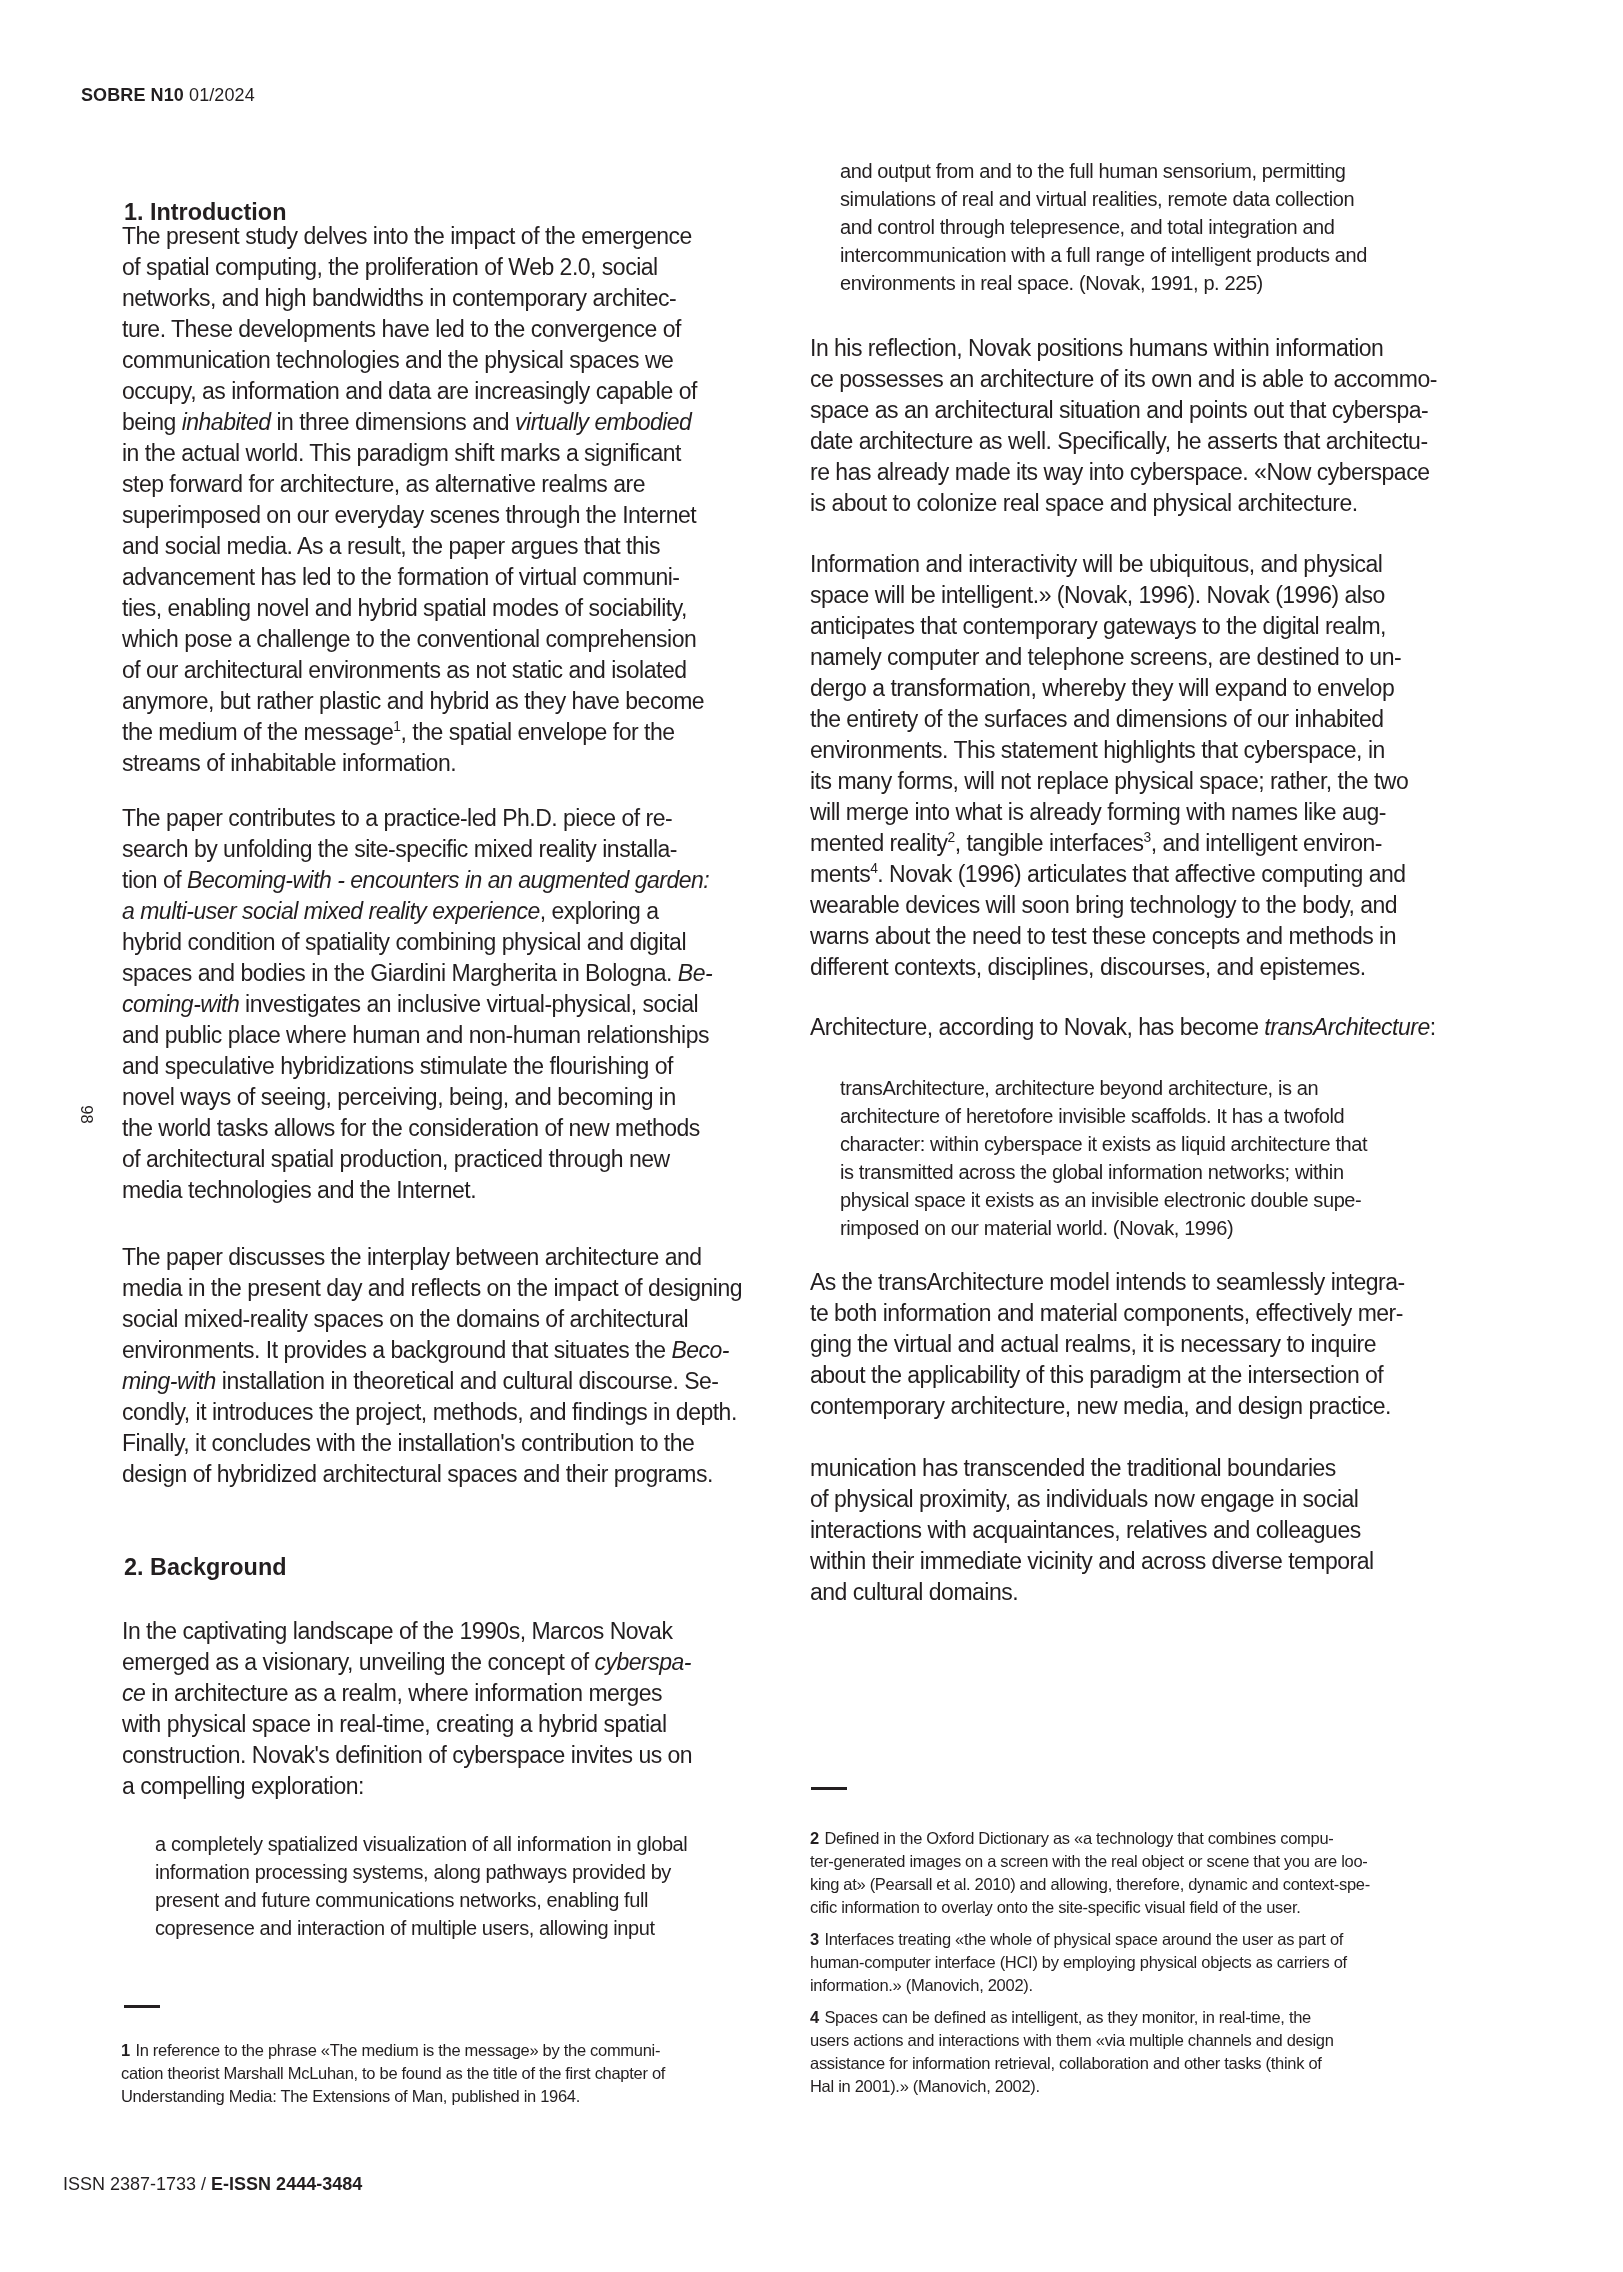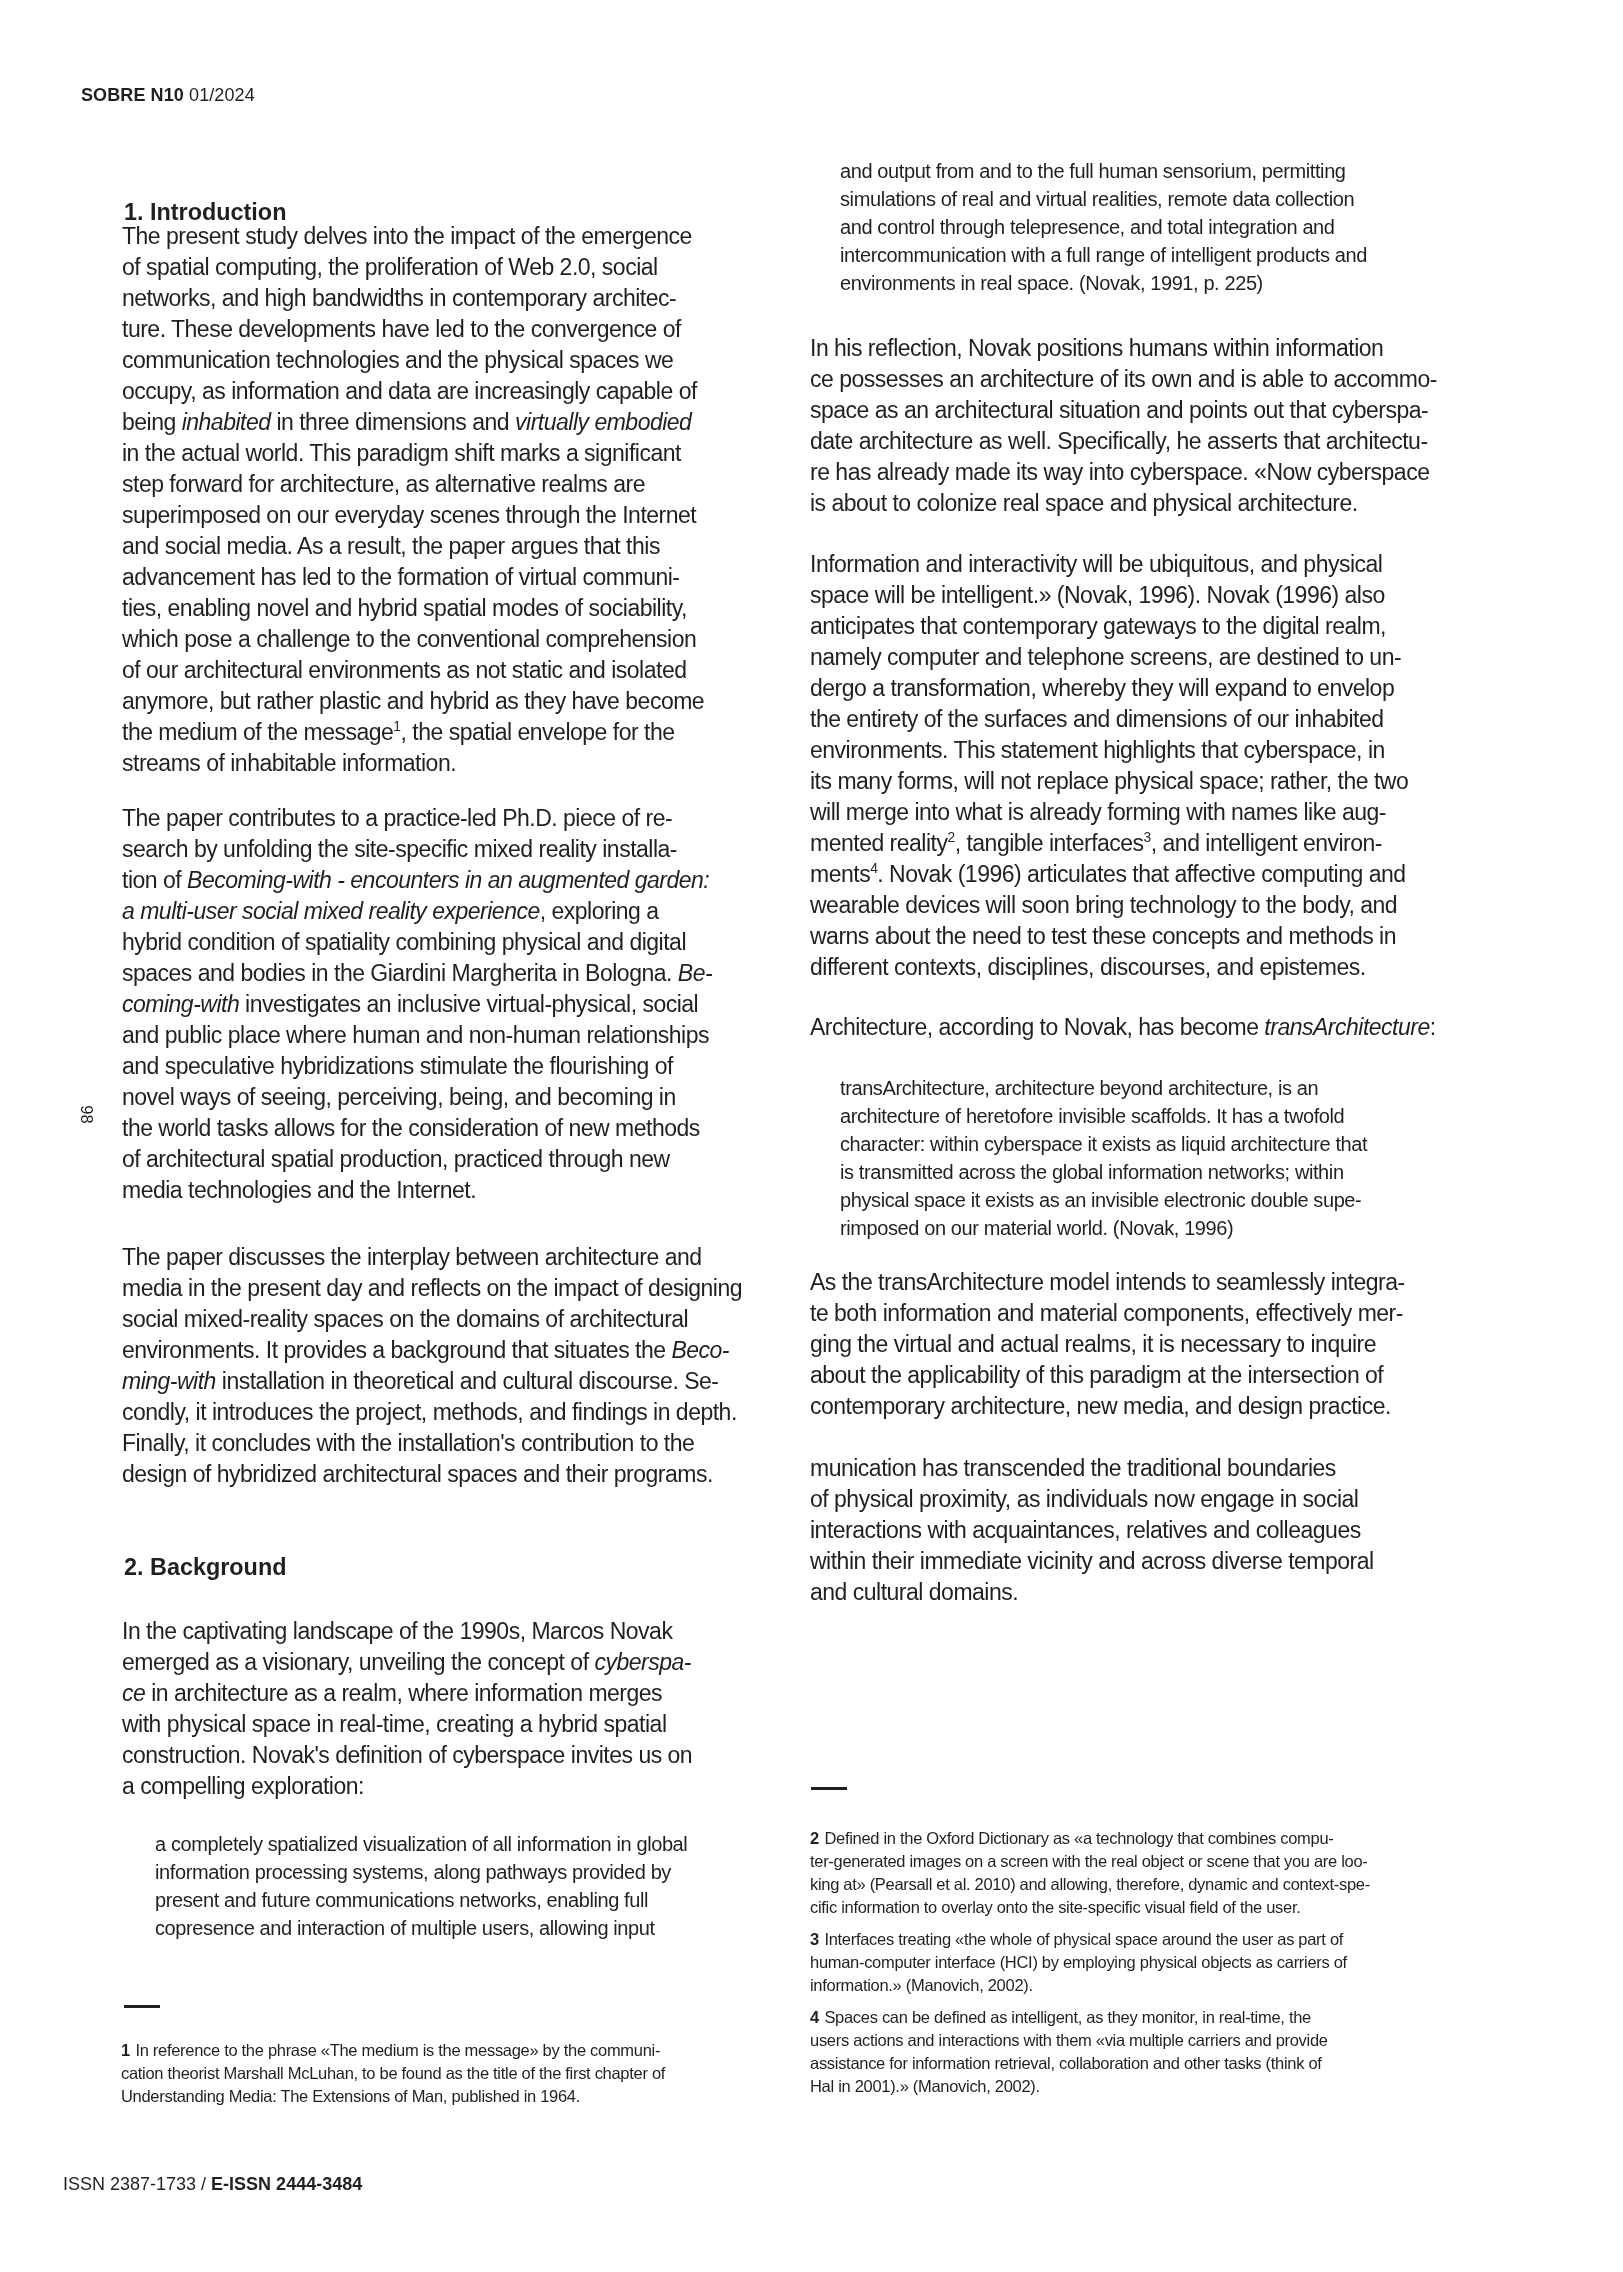--- a/index.html
+++ b/index.html
@@ -201,21 +201,21 @@
     <span class="line"><span>king at» (Pearsall et al. 2010) and allowing, therefore, dynamic and context-spe-</span></span>
     <span class="line"><span>cific information to overlay onto the site-specific visual field of the user.</span></span>
   </div>
 <div class="footnote" style="left:810px; top:1928px;">
     <span class="line"><span class="fn-num">3</span><span>Interfaces treating «the whole of physical space around the user as part of</span></span>
     <span class="line"><span>human-computer interface (HCI) by employing physical objects as carriers of</span></span>
     <span class="line"><span>information.» (Manovich, 2002).</span></span>
   </div>
 <div class="footnote" style="left:810px; top:2006px;">
     <span class="line"><span class="fn-num">4</span><span>Spaces can be defined as intelligent, as they monitor, in real-time, the</span></span>
-    <span class="line"><span>users actions and interactions with them «via multiple carriers and provide</span></span>
+    <span class="line"><span>users actions and interactions with them «via multiple channels and design</span></span>
     <span class="line"><span>assistance for information retrieval, collaboration and other tasks (think of</span></span>
     <span class="line"><span>Hal in 2001).» (Manovich, 2002).</span></span>
   </div>
 
 <div class="footer">
   <span>ISSN 2387-1733 / </span><span class="bold">E-ISSN 2444-3484</span>
 </div>
 
 
 </body></html>

